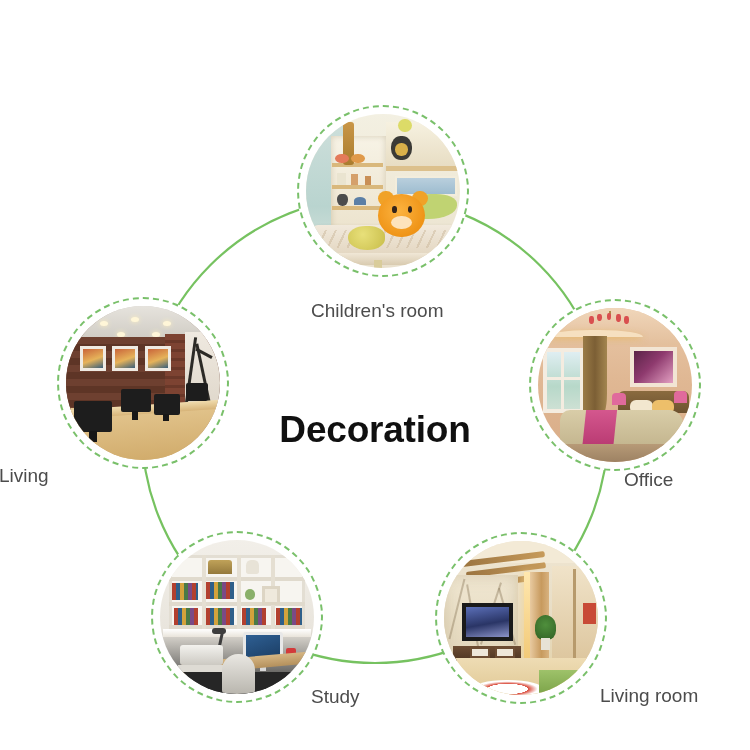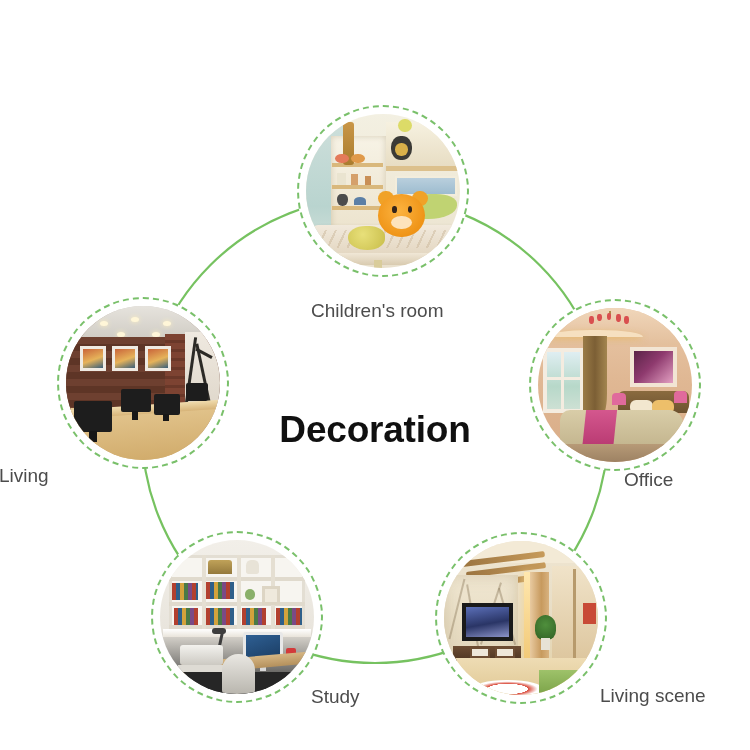--- a/index.html
+++ b/index.html
@@ -475,17 +475,17 @@
             <div class="tv"></div>
             <div class="tvstand"></div>
             <div class="drw dw1"></div>
               <div class="drw dw2"></div>
             <div class="floor"></div>
             <div class="rug"></div>
             <div class="greentable"></div>
           </div>
         </div>
       </div>
-      <div class="node-label">Living scene</div>
+      <div class="node-label">Living room</div>
     </div>
 
   </div>
 </div>
 
 </body></html>

